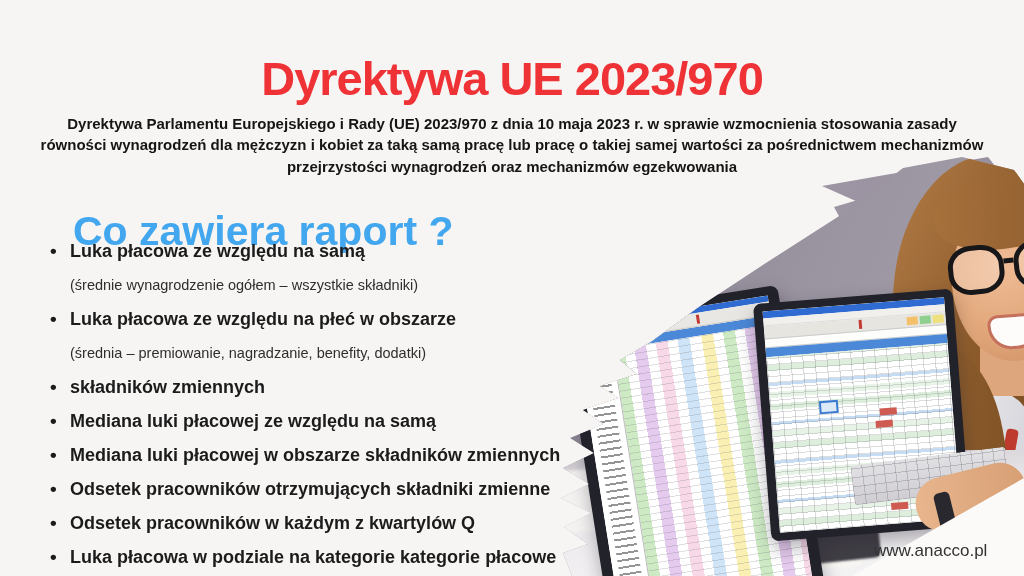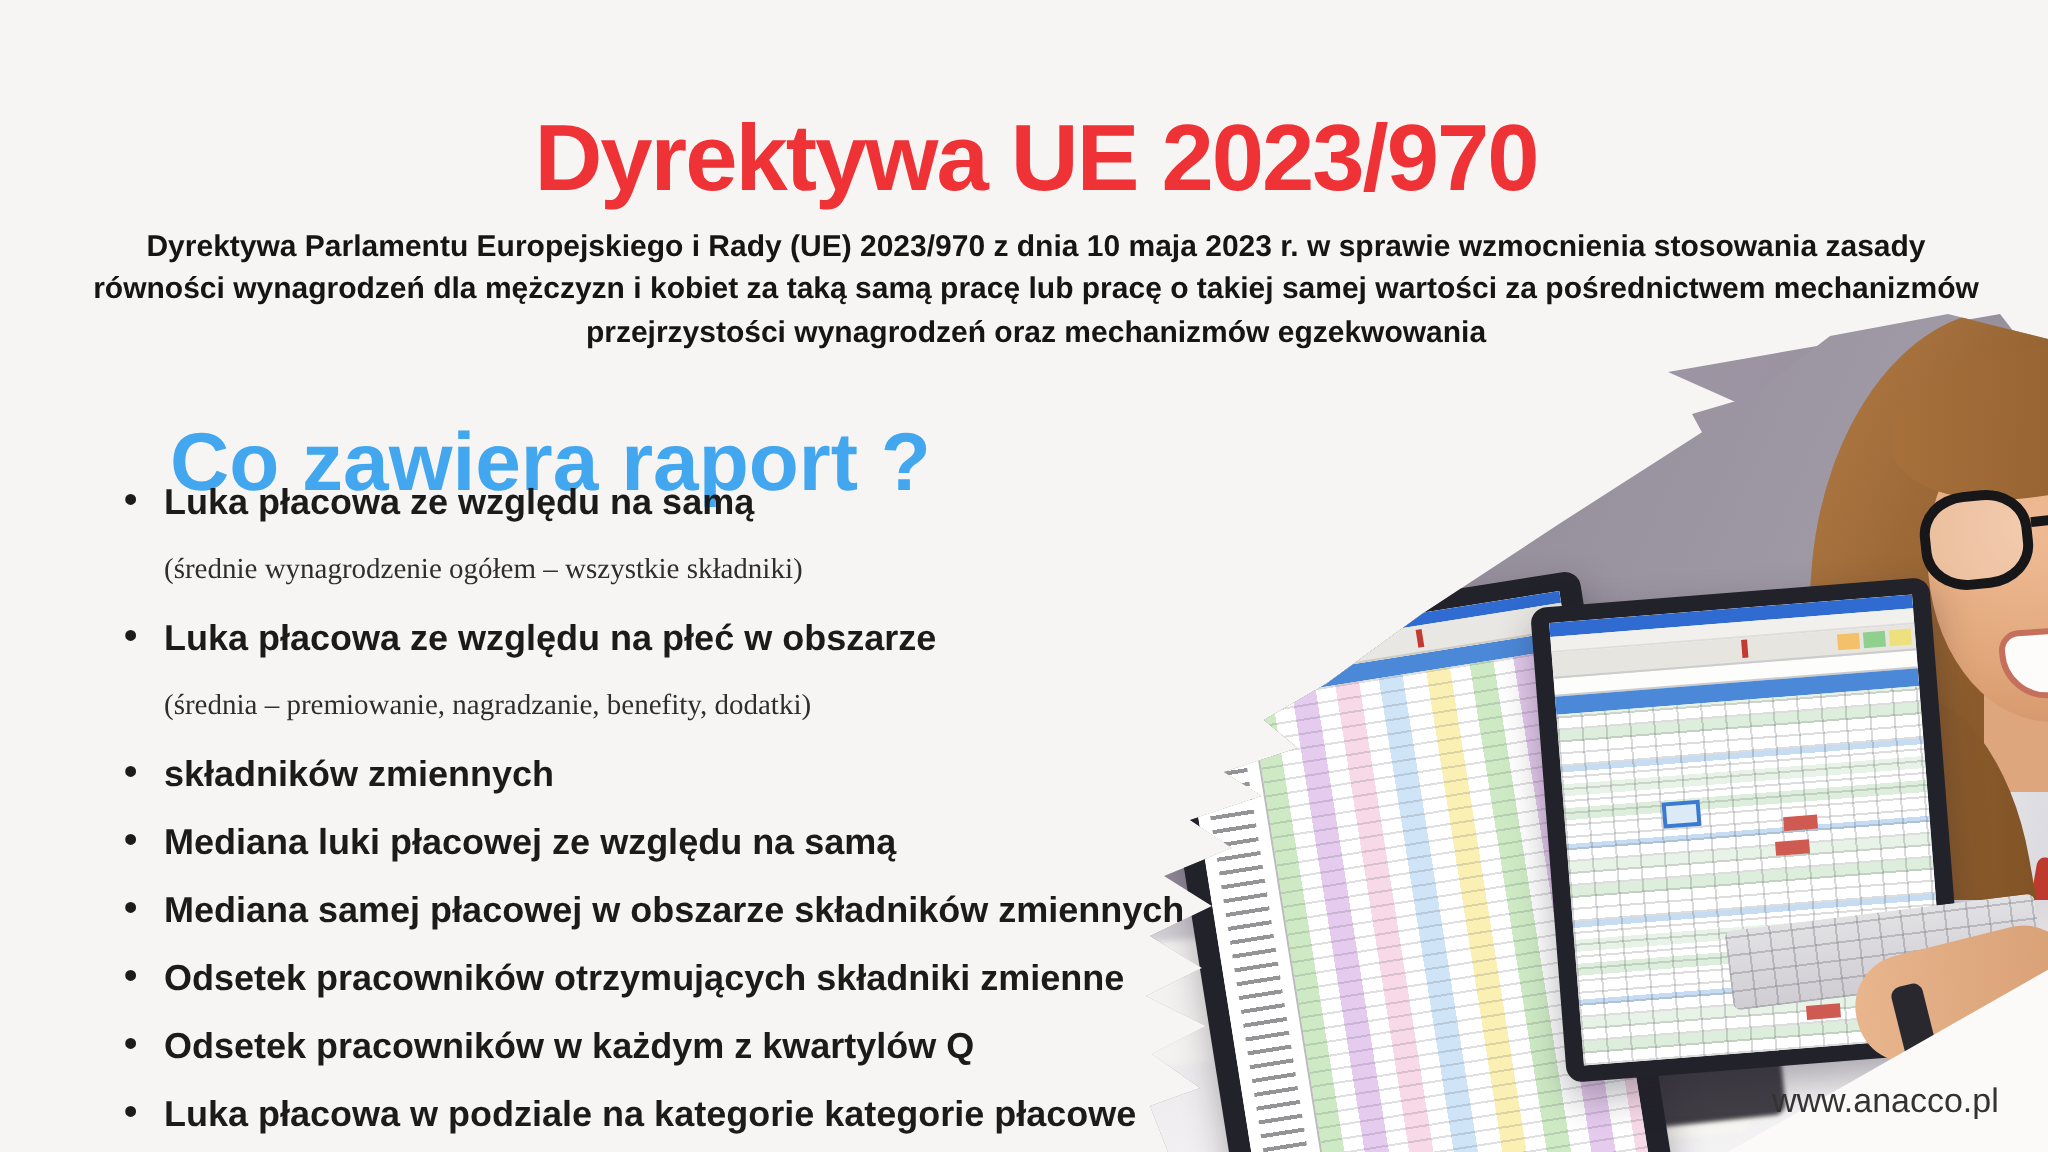--- a/index.html
+++ b/index.html
@@ -1,21 +1,21 @@
 <!DOCTYPE html>
 <html><head>
 <meta charset="utf-8">
 <style>
   html,body{margin:0;padding:0;}
   body{
     width:1024px;height:576px;overflow:hidden;position:relative;
     background:#f7f5f3;
     font-family:"Liberation Sans","DejaVu Sans",sans-serif;
   }
-  .slide{position:absolute;inset:0;margin-left:12px;}
+  .slide{position:absolute;inset:0;}
 
   
   .title{
     position:absolute;top:20px;left:0;width:100%;
     text-align:center;font-size:47px;font-weight:bold;letter-spacing:-1px;
     color:#ee3236;
   }
   .subtitle{
     position:absolute;top:98px;left:50%;transform:translateX(-50%);
     width:950px;text-align:center;
@@ -29,21 +29,21 @@
   .report-list{
     position:absolute;top:241px;left:48px;width:560px;
     display:flex;flex-direction:column;
   }
   .row{position:relative;padding-left:22px;margin-bottom:13px;line-height:21px;}
   .row.bullet{font-size:18px;font-weight:bold;color:#1b1b1b;}
   .row.bullet::before{
     content:"\2022";position:absolute;left:2px;top:-1px;
     font-size:19px;color:#1b1b1b;
   }
-  .row.note{font-size:14.5px;font-weight:normal;color:#2e2e2e;font-family:Liberation Serif, serif;}
+  .row.note{font-size:14.5px;font-weight:normal;color:#2e2e2e;}
 
   .site-url{
     position:absolute;top:541px;left:874px;
     font-size:17px;color:#333;z-index:6;text-align:center;
   }
 
   
   .photo-wrap{position:absolute;inset:0;z-index:1;}
   .streak{position:absolute;inset:0;background:linear-gradient(100deg,#b6afbb,#958d9b);}
   .streak1{clip-path:polygon(822px 186px,988px 157px,995px 166px,858px 202px);}
@@ -280,20 +280,20 @@
   <p class="subtitle">Dyrektywa Parlamentu Europejskiego i Rady (UE) 2023/970 z dnia 10 maja 2023 r. w sprawie wzmocnienia stosowania zasady równości wynagrodzeń dla mężczyzn i kobiet za taką samą pracę lub pracę o takiej samej wartości za pośrednictwem mechanizmów przejrzystości wynagrodzeń oraz mechanizmów egzekwowania</p>
   <h2 class="section-heading">Co zawiera raport ?</h2>
 
   <div class="report-list">
     <div class="row bullet"><span>Luka płacowa ze względu na samą</span></div>
     <div class="row note"><span>(średnie wynagrodzenie ogółem – wszystkie składniki)</span></div>
     <div class="row bullet"><span>Luka płacowa ze względu na płeć w obszarze</span></div>
     <div class="row note"><span>(średnia – premiowanie, nagradzanie, benefity, dodatki)</span></div>
     <div class="row bullet"><span>składników zmiennych</span></div>
     <div class="row bullet"><span>Mediana luki płacowej ze względu na samą</span></div>
-    <div class="row bullet"><span>Mediana samej płacowej w obszarze składników zmiennych</span></div>
+    <div class="row bullet"><span>Mediana luki płacowej w obszarze składników zmiennych</span></div>
     <div class="row bullet"><span>Odsetek pracowników otrzymujących składniki zmienne</span></div>
     <div class="row bullet"><span>Odsetek pracowników w każdym z kwartylów Q</span></div>
     <div class="row bullet"><span>Luka płacowa  w podziale na kategorie  kategorie płacowe</span></div>
   </div>
 
   <div class="site-url">www.anacco.pl</div>
 </div>
 
 </body></html>

